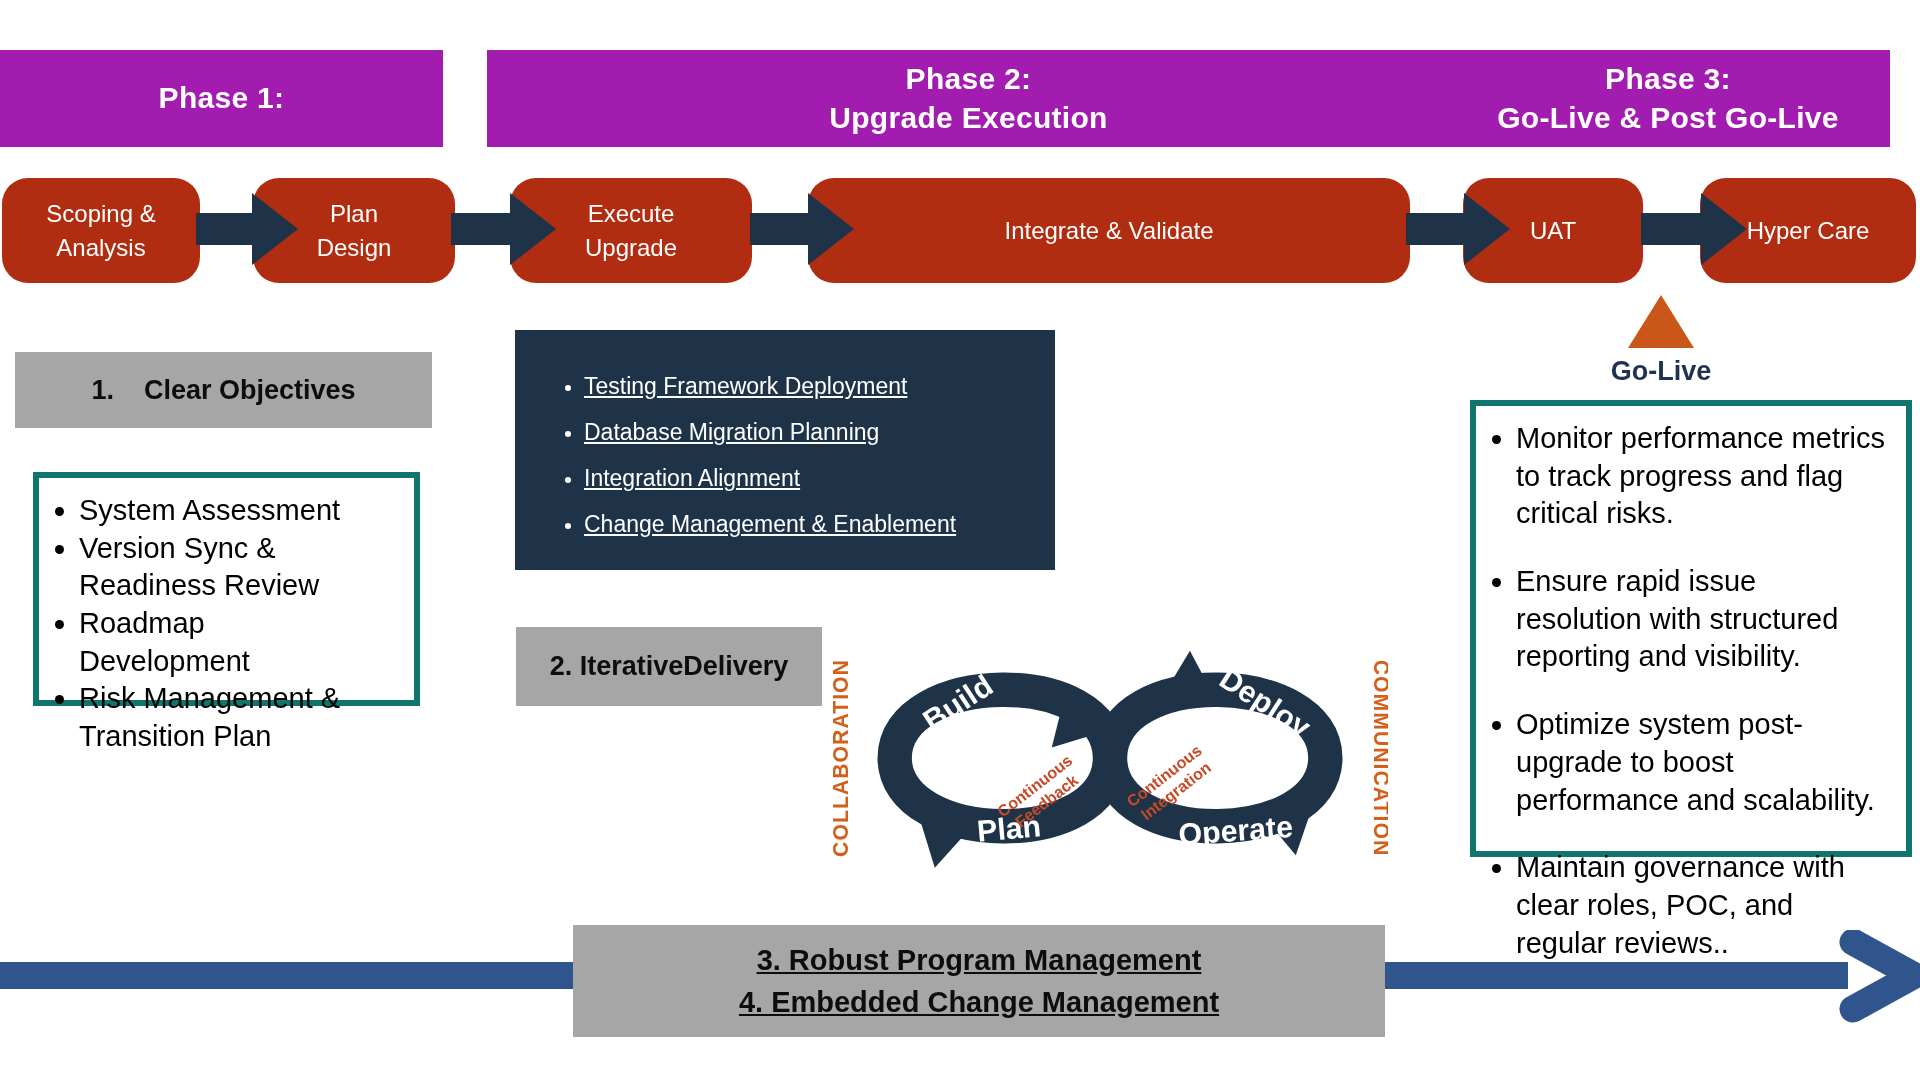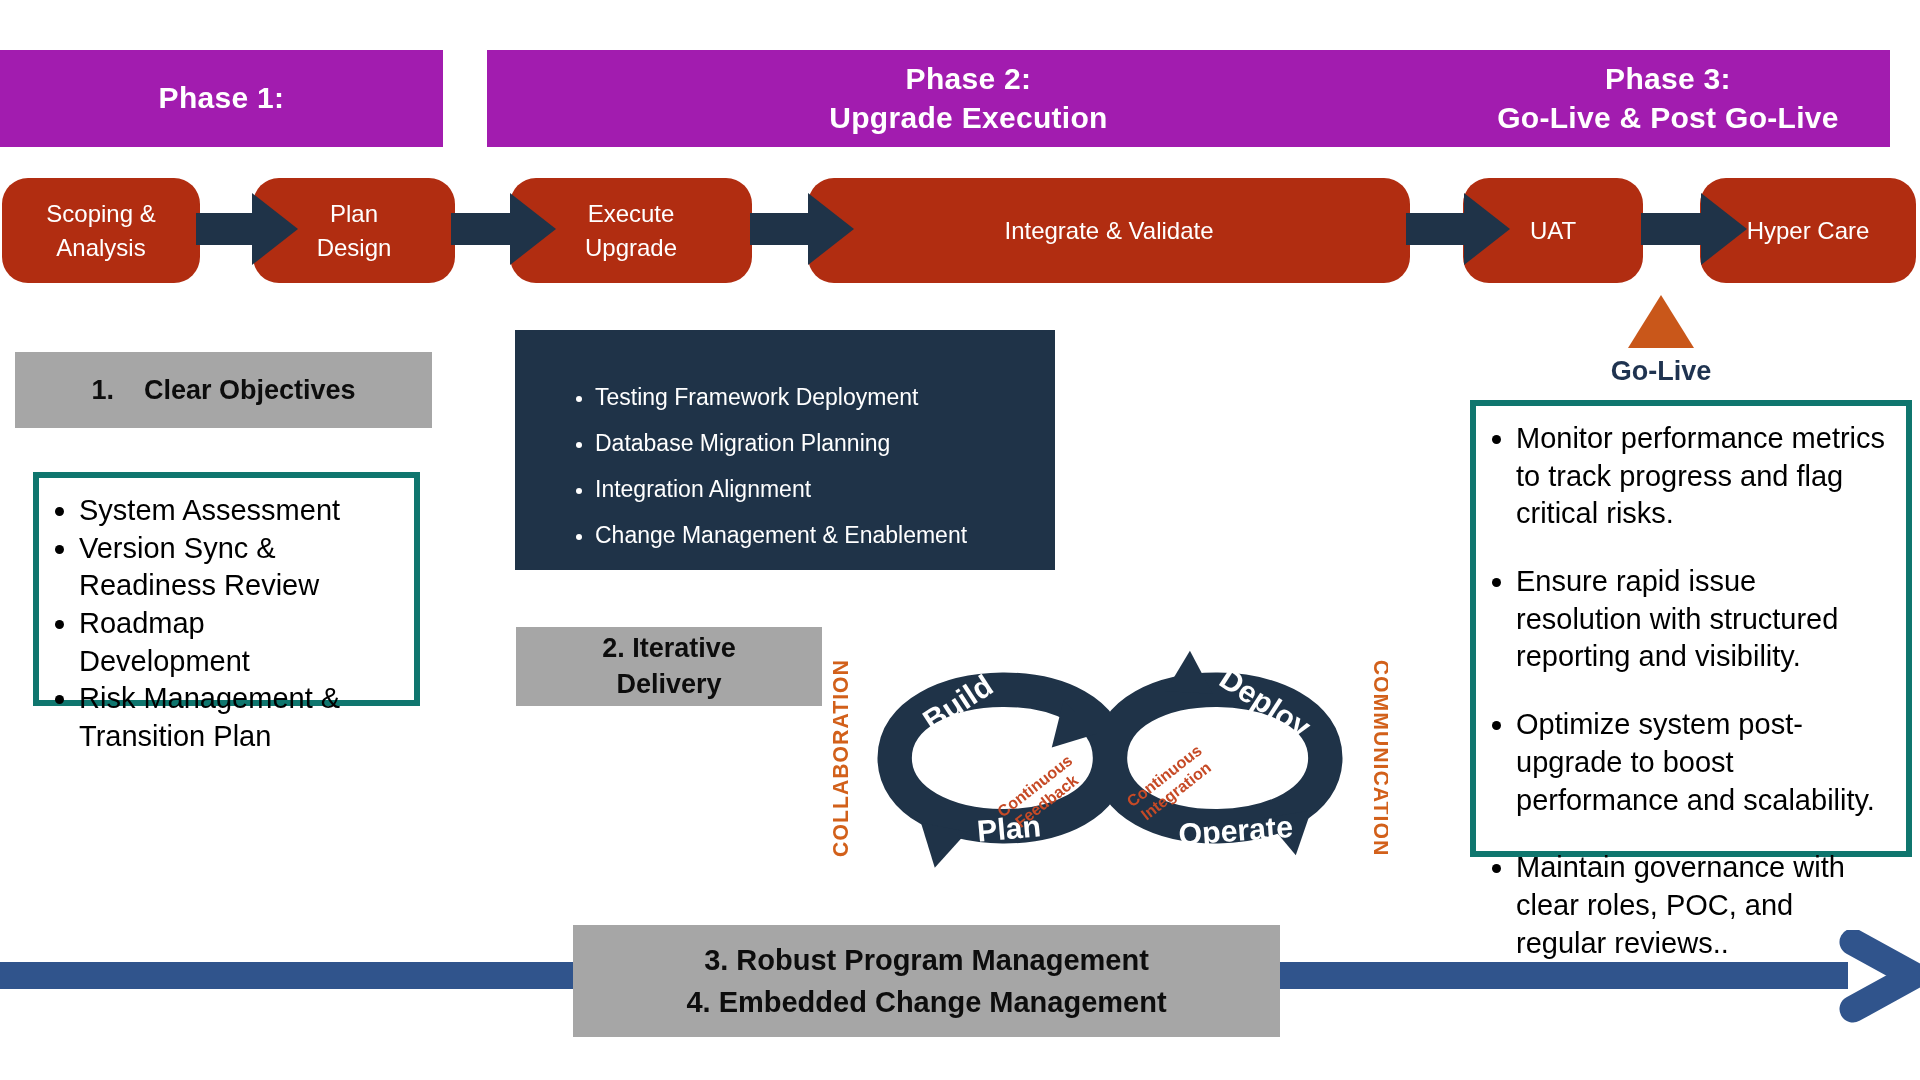--- a/index.html
+++ b/index.html
@@ -35,41 +35,41 @@
   }
 
   
   .graybox{
     position:absolute;background:#A6A6A6;color:#0d0d0d;
     display:flex;align-items:center;justify-content:center;text-align:center;
     font-weight:600;
   }
   #gray-objectives{left:15px;top:352px;width:417px;height:76px;font-size:27px;}
   #gray-objectives .num{margin-right:30px;}
-  #gray-iterative{left:516px;top:627px;width:306px;height:79px;font-size:27px;flex-direction:column;line-height:1.3;}
-  #gray-bottom{left:573px;top:925px;width:707px;height:112px;font-size:29px;flex-direction:column;line-height:1.45;z-index:4;}
+  #gray-iterative{left:516px;top:627px;width:306px;height:79px;font-size:27px;flex-direction:row;line-height:1.3;}
+  #gray-bottom{left:573px;top:925px;width:812px;height:112px;font-size:29px;flex-direction:column;line-height:1.45;z-index:4;text-decoration:underline;}
 
   
   .blackbox{
     position:absolute;background:#fff;border:6px solid #0f766e;
     font-size:29px;line-height:1.3;
   }
   #p1-box{left:33px;top:472px;width:387px;height:234px;padding:14px 10px 10px 6px;box-sizing:border-box;}
   #p3-box{left:1470px;top:400px;width:442px;height:457px;padding:14px 8px 8px 6px;box-sizing:border-box;}
   .blackbox ul{margin:0;padding-left:34px;}
   #p1-box li{max-width:300px;margin:0;}
   #p3-box li{margin:0 0 30px 0;max-width:372px;}
   #p3-box li:last-child{margin-bottom:0;}
 
   
   #p2-navybox{
     position:absolute;left:515px;top:330px;width:540px;height:240px;background:#1F3348;
     color:#fff;font-size:23px;box-sizing:border-box;padding:38px 10px 10px 40px;
   }
-  #p2-navybox ul{margin:16px;padding-left:24px;}
+  #p2-navybox ul{margin:5px;padding-left:24px;text-decoration:underline;}
   #p2-navybox li{margin-bottom:19px;}
   #p2-navybox li::marker{color:#fff;font-size:20px;}
 
   
   #golive-triangle{
     position:absolute;left:1628px;top:295px;width:0;height:0;
     border-left:33px solid transparent;border-right:33px solid transparent;
     border-bottom:53px solid #C9571A;
   }
   #golive-label{

